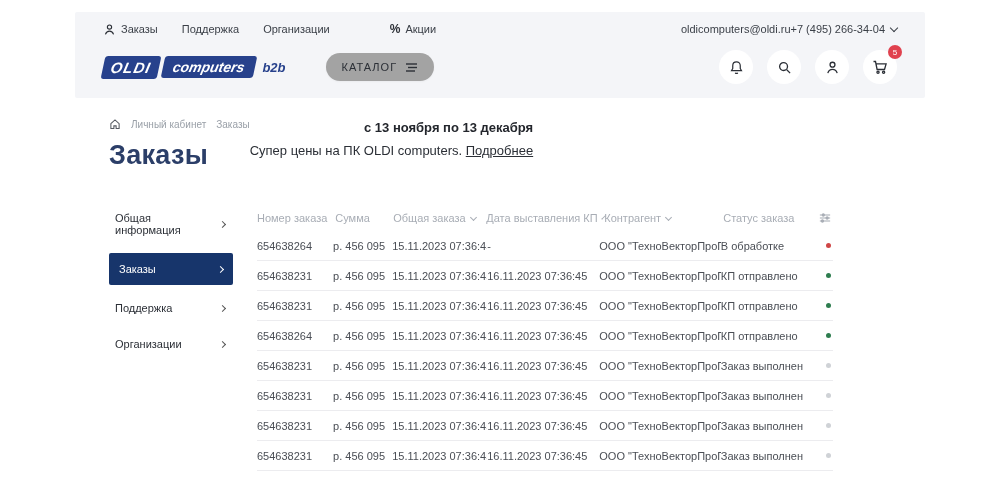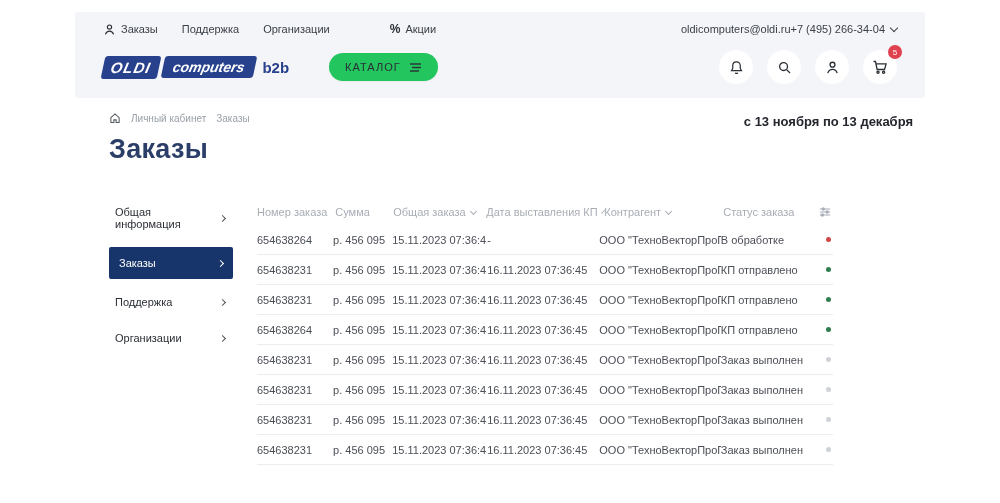--- a/index.html
+++ b/index.html
@@ -13,29 +13,29 @@
   .topbar .nav-item.gap { margin-left:36px; }
   .topbar .spacer { flex:1; }
   .topbar .contact { display:flex; align-items:center; gap:6px; }
   .pct { font-weight:bold; font-size:12px; color:#2b2f36; }
   .chev { display:inline-block; width:6px; height:6px; border-right:1.5px solid #3a3f47; border-bottom:1.5px solid #3a3f47; transform:rotate(45deg); margin-top:-3px; }
 
   .header { display:flex; align-items:center; margin-top:14px; }
   .logo { display:flex; align-items:center; cursor:pointer; }
   .logo-mark { background:#27418c; color:#fff; font-weight:bold; font-style:italic; font-size:15px; padding:3px 8px; transform:skewX(-12deg); border-radius:3px; letter-spacing:1px; }
   .logo-comp { background:#27418c; color:#fff; font-weight:bold; font-style:italic; font-size:14px; padding:3px 10px; transform:skewX(-12deg); border-radius:3px; margin-left:4px; }
-  .logo-b2b { font-weight:bold; color:#27418c; font-size:15px; margin-left:8px; }
-  .catalog-btn { background:#22c55e; border-radius:16px; padding:8px 16px; font-size:11px; letter-spacing:1px; color:#2b2f36; margin-left:40px; display:flex; align-items:center; gap:8px; cursor:pointer; box-shadow:0 1px 2px rgba(0,0,0,0.04); border:none; font-family:inherit; }
+  .logo-b2b { font-style:italic; font-weight:bold; color:#27418c; font-size:13px; margin-left:8px; }
+  .catalog-btn { background:#a3a3a3; border-radius:16px; padding:8px 16px; font-size:11px; letter-spacing:1px; color:#2b2f36; margin-left:40px; display:flex; align-items:center; gap:8px; cursor:pointer; box-shadow:0 1px 2px rgba(0,0,0,0.04); border:none; font-family:inherit; }
   .hdr-spacer { flex:1; }
   .icon-btn { width:34px; height:34px; border-radius:50%; background:#ffffff; display:flex; align-items:center; justify-content:center; margin-left:14px; cursor:pointer; position:relative; border:none; }
   .badge { position:absolute; top:-5px; right:-5px; background:#e0414e; color:#fff; font-size:8px; width:14px; height:14px; border-radius:50%; display:flex; align-items:center; justify-content:center; }
 
   
   .content { padding:0 8px 0 8px; }
-  .head-row { display:flex; justify-content:space-between; margin-top:14px; padding:0 4px 0 26px; }
+  .head-row { display:flex; justify-content:flex-start; margin-top:20px; padding:0 4px 0 26px; }
   .breadcrumb { display:flex; align-items:center; gap:10px; font-size:10px; color:#9aa0a8; }
   .breadcrumb .bc-link { cursor:pointer; }
   .page-title { font-size:27px; color:#2b3e68; font-weight:600; margin-top:10px; letter-spacing:0.3px; }
   .promo { text-align:right; font-size:13px; margin-top:2px; }
   .promo-dates { color:#23262c; font-weight:600; }
   .promo-line { margin-top:8px; color:#2b2f36; }
   .promo-link { text-decoration:underline; cursor:pointer; color:#2b2f36; }
 
   
   .main { display:flex; margin-top:34px; padding-left:26px; }
@@ -161,20 +161,25 @@
                 <path d="M2.5 7.5L8 2.5l5.5 5V14h-4v-3.5h-3V14h-4V7.5z"></path>
               </svg>
           </span>
           <span class="bc-link">Личный кабинет</span>
           <span class="bc-link">Заказы</span>
         </div>
         <div class="page-title">Заказы</div>
       </div>
       <div class="promo">
         <div class="promo-dates">с 13 ноября по 13 декабря</div>
+        <div class="promo-line">
+          <span>Супер цены на ПК OLDI computers.</span>
+          <span> </span>
+          <span class="promo-link">Подробнее</span>
+        </div>
       </div>
     </div>
 
     <div class="main">
       <aside class="sidebar">
           <div class="side-item">
             <span>Общая информация</span>
             <span class="chev-r"></span>
           </div>
           <div class="side-item active">

